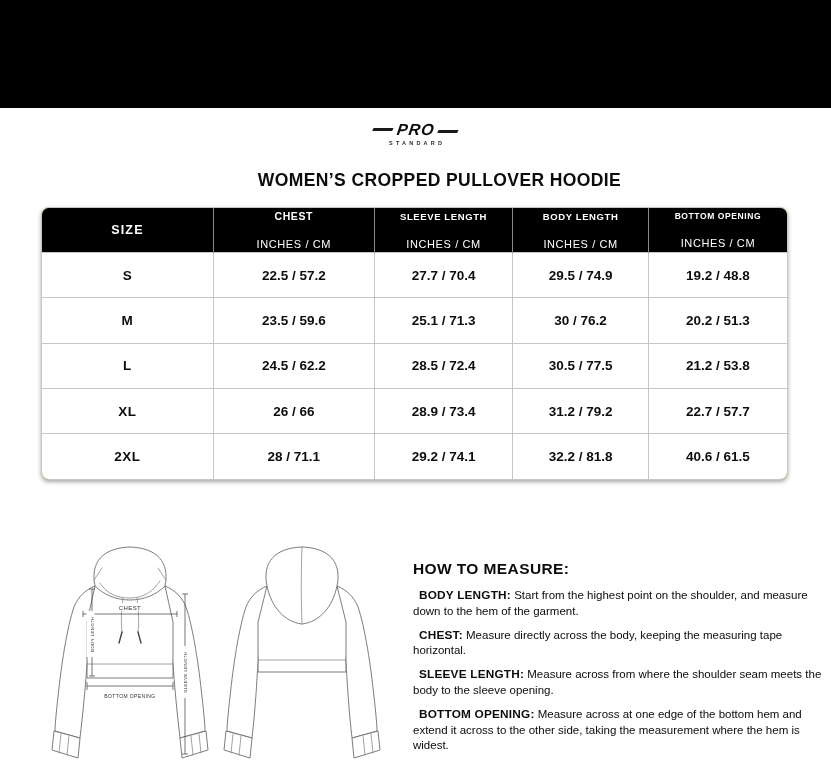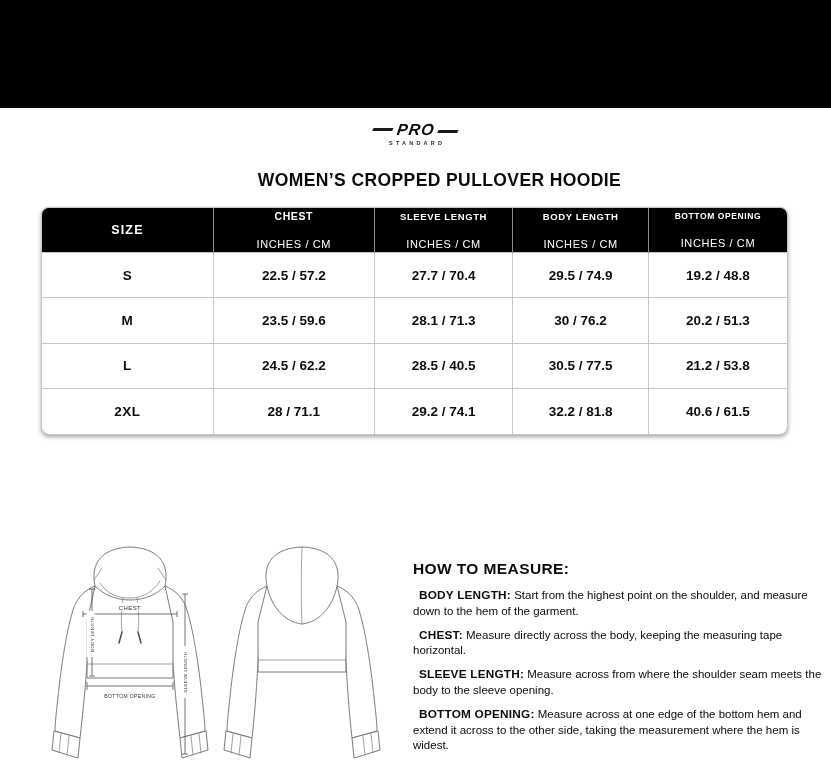--- a/index.html
+++ b/index.html
@@ -113,30 +113,37 @@
         <tr>
           <td class="size-cell">S</td>
           <td>22.5 / 57.2</td>
           <td>27.7 / 70.4</td>
           <td>29.5 / 74.9</td>
           <td>19.2 / 48.8</td>
         </tr>
         <tr>
           <td class="size-cell">M</td>
           <td>23.5 / 59.6</td>
-          <td>28.1 / 71.3</td>
+          <td>25.1 / 71.3</td>
           <td>30 / 76.2</td>
           <td>20.2 / 51.3</td>
         </tr>
         <tr>
           <td class="size-cell">L</td>
           <td>24.5 / 62.2</td>
-          <td>28.5 / 40.5</td>
+          <td>28.5 / 72.4</td>
           <td>30.5 / 77.5</td>
           <td>21.2 / 53.8</td>
+        </tr>
+        <tr>
+          <td class="size-cell">XL</td>
+          <td>26 / 66</td>
+          <td>28.9 / 73.4</td>
+          <td>31.2 / 79.2</td>
+          <td>22.7 / 57.7</td>
         </tr>
         <tr>
           <td class="size-cell">2XL</td>
           <td>28 / 71.1</td>
           <td>29.2 / 74.1</td>
           <td>32.2 / 81.8</td>
           <td>40.6 / 61.5</td>
         </tr>
       </tbody>
     </table>

